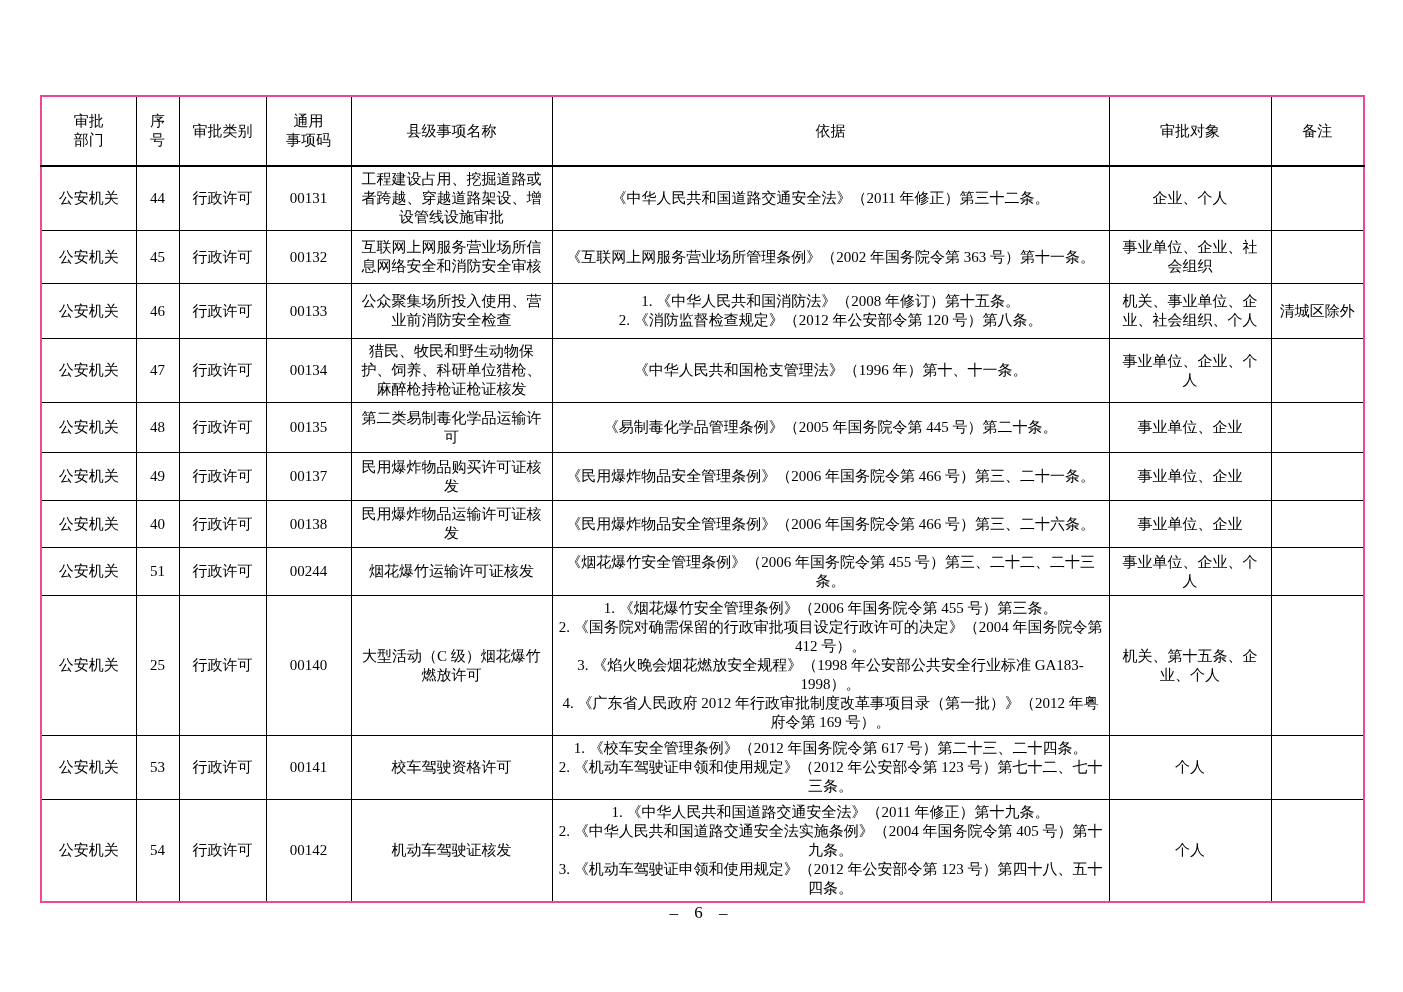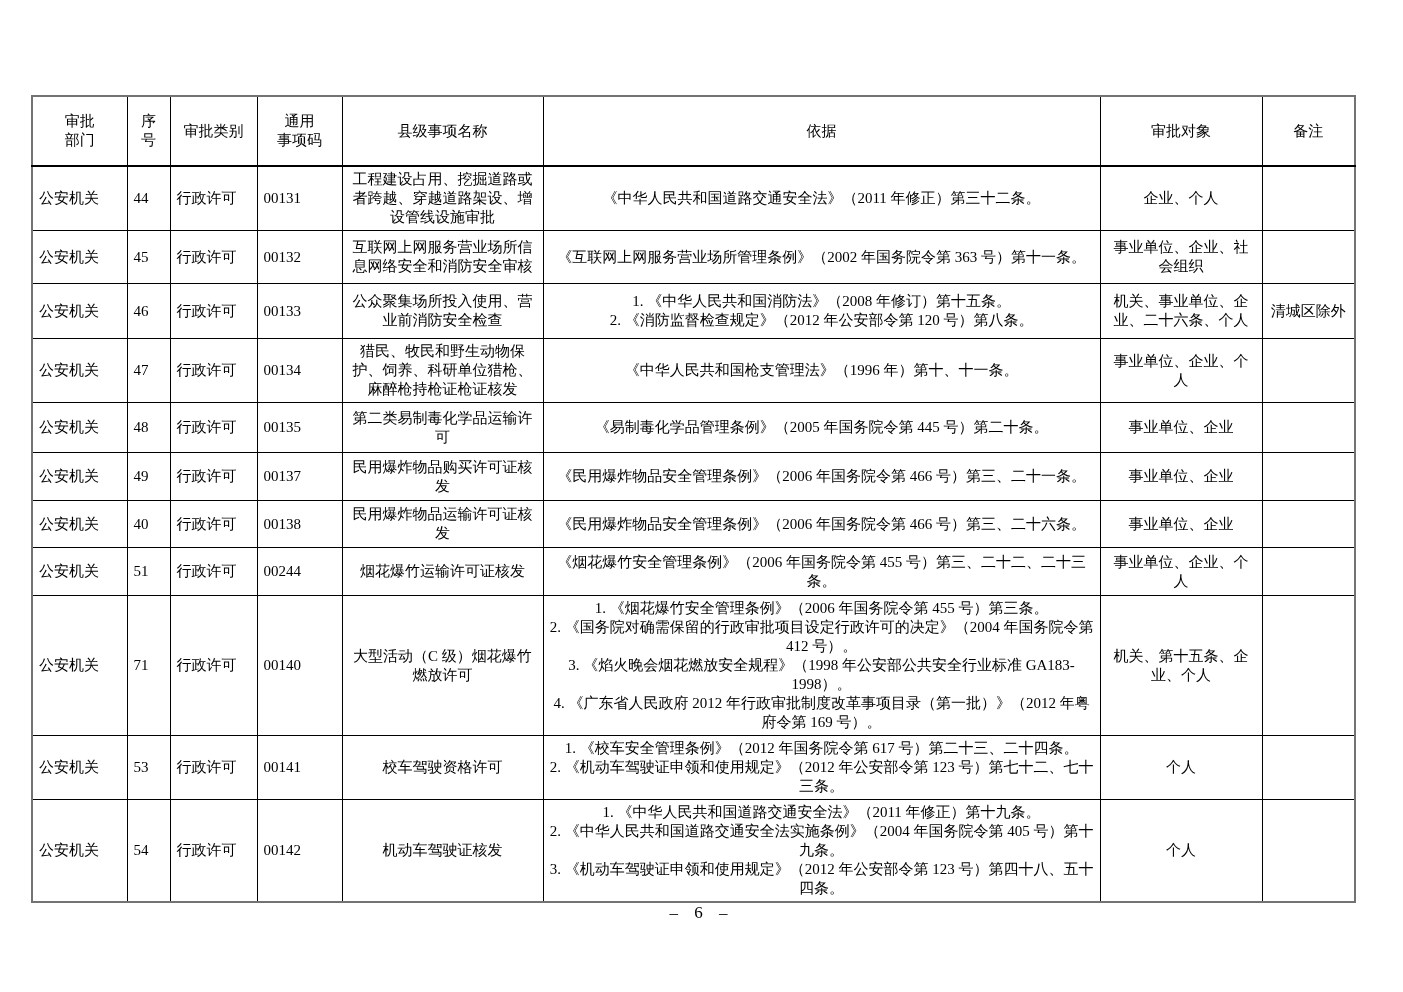--- a/index.html
+++ b/index.html
@@ -6,42 +6,42 @@
   html, body { margin: 0; padding: 0; }
   body {
     width: 1403px; height: 992px;
     background: #ffffff;
     color: #000;
     font-family: "Liberation Serif", "DejaVu Serif", serif;
   }
   .page { position: relative; width: 1403px; height: 992px; background: #fff; overflow: hidden; }
 
   table.approval {
-    position: absolute; left: 31px; top: 95px;
+    position: absolute; left: 40px; top: 95px;
     width: 1323px;
     border-collapse: collapse;
     table-layout: fixed;
-    border: 2px solid #737373;
+    border: 2px solid #ec4899;
   }
   table.approval th, table.approval td {
     border: 1px solid #000;
     font-size: 15px;
     line-height: 19px;
     font-weight: normal;
     vertical-align: middle;
     padding: 3px 6px;
     white-space: pre-line;
     overflow: hidden;
   }
   table.approval thead th {
     text-align: center;
     padding: 3px 2px;
     border-bottom: 2px solid #000;
   }
-  td.c { padding: 3px 2px; }
+  td.c { text-align: center; padding: 3px 2px; }
   td.l { text-align: center; }
   td.basis { padding: 3px 8px; }
 
   .page-number {
     position: absolute;
     left: 0; top: 903;
     top: 903px;
     width: 100%;
     text-align: center;
     font-size: 17px;
@@ -101,21 +101,21 @@
         <td class="l"></td>
       </tr>
       <tr style="height:55px">
         <td class="c">公安机关</td>
         <td class="c">46</td>
         <td class="c">行政许可</td>
         <td class="c">00133</td>
         <td class="l">公众聚集场所投入使用、营业前消防安全检查</td>
         <td class="l basis">1. 《中华人民共和国消防法》（2008 年修订）第十五条。
 2. 《消防监督检查规定》（2012 年公安部令第 120 号）第八条。</td>
-        <td class="l">机关、事业单位、企业、二十六条、个人</td>
+        <td class="l">机关、事业单位、企业、社会组织、个人</td>
         <td class="l">清城区除外</td>
       </tr>
       <tr style="height:55px">
         <td class="c">公安机关</td>
         <td class="c">47</td>
         <td class="c">行政许可</td>
         <td class="c">00134</td>
         <td class="l">猎民、牧民和野生动物保护、饲养、科研单位猎枪、麻醉枪持枪证枪证核发</td>
         <td class="l basis">《中华人民共和国枪支管理法》（1996 年）第十、十一条。</td>
         <td class="l">事业单位、企业、个人</td>
@@ -156,21 +156,21 @@
         <td class="c">51</td>
         <td class="c">行政许可</td>
         <td class="c">00244</td>
         <td class="l">烟花爆竹运输许可证核发</td>
         <td class="l basis">《烟花爆竹安全管理条例》（2006 年国务院令第 455 号）第三、二十二、二十三条。</td>
         <td class="l">事业单位、企业、个人</td>
         <td class="l"></td>
       </tr>
       <tr style="height:132px">
         <td class="c">公安机关</td>
-        <td class="c">71</td>
+        <td class="c">25</td>
         <td class="c">行政许可</td>
         <td class="c">00140</td>
         <td class="l">大型活动（C 级）烟花爆竹燃放许可</td>
         <td class="l basis">1. 《烟花爆竹安全管理条例》（2006 年国务院令第 455 号）第三条。
 2. 《国务院对确需保留的行政审批项目设定行政许可的决定》（2004 年国务院令第 412 号）。
 3. 《焰火晚会烟花燃放安全规程》（1998 年公安部公共安全行业标准 GA183-1998）。
 4. 《广东省人民政府 2012 年行政审批制度改革事项目录（第一批）》（2012 年粤府令第 169 号）。</td>
         <td class="l">机关、第十五条、企业、个人</td>
         <td class="l"></td>
       </tr>

